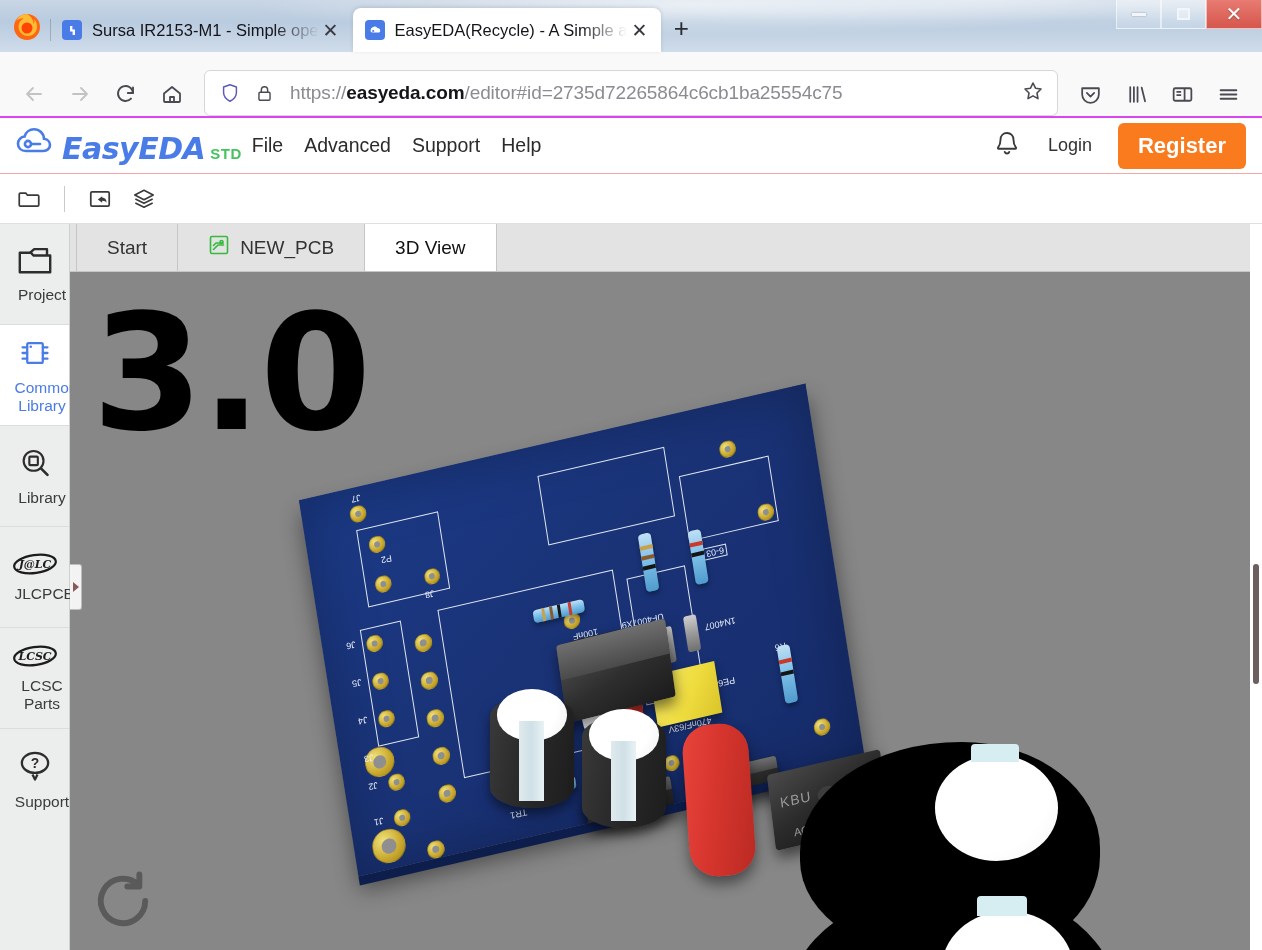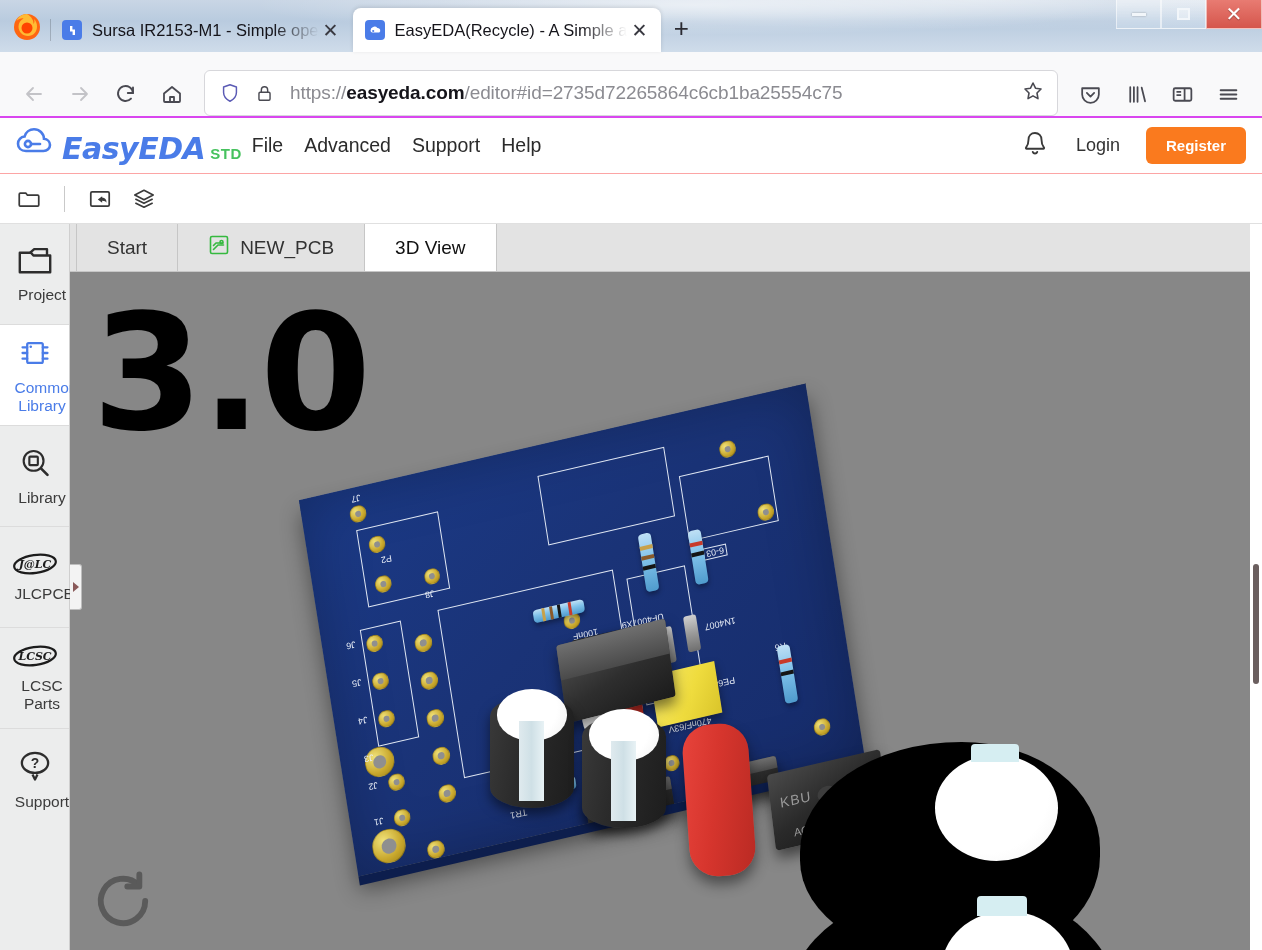--- a/index.html
+++ b/index.html
@@ -140,21 +140,21 @@
     font-size: 30px; font-weight: bold; font-style: italic;
     color: #4a7ce8; letter-spacing: -0.5px;
   }
   .eda-std { font-size: 15px; color: #46c25e; font-weight: bold; margin-left: 5px; letter-spacing: .5px; }
   .eda-menu { display: flex; align-items: flex-end; margin-left: 10px; gap: 21px; }
   .eda-menu-item { font-size: 19.5px; color: #2b2b2b; }
   .eda-header-right { margin-left: auto; display: flex; align-items: center; gap: 26px; }
   .eda-login { font-size: 18px; color: #333; }
   .eda-register {
     background: #fa7a1e; color: #fff;
-    font-size: 15px; font-weight: bold;
+    font-size: 22px; font-weight: bold;
     padding: 10px 20px; border-radius: 6px;
   }
 
   
   .eda-toolbar {
     height: 50px; background: #fff;
     display: flex; align-items: center;
     padding-left: 10px; gap: 6px;
     border-bottom: 1px solid #e0e0e0;
   }

